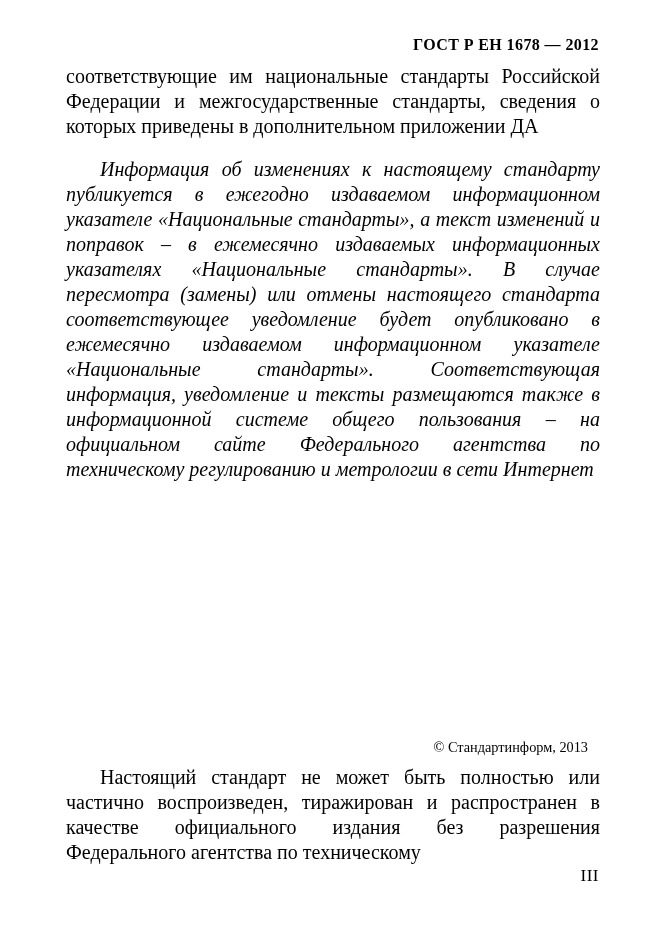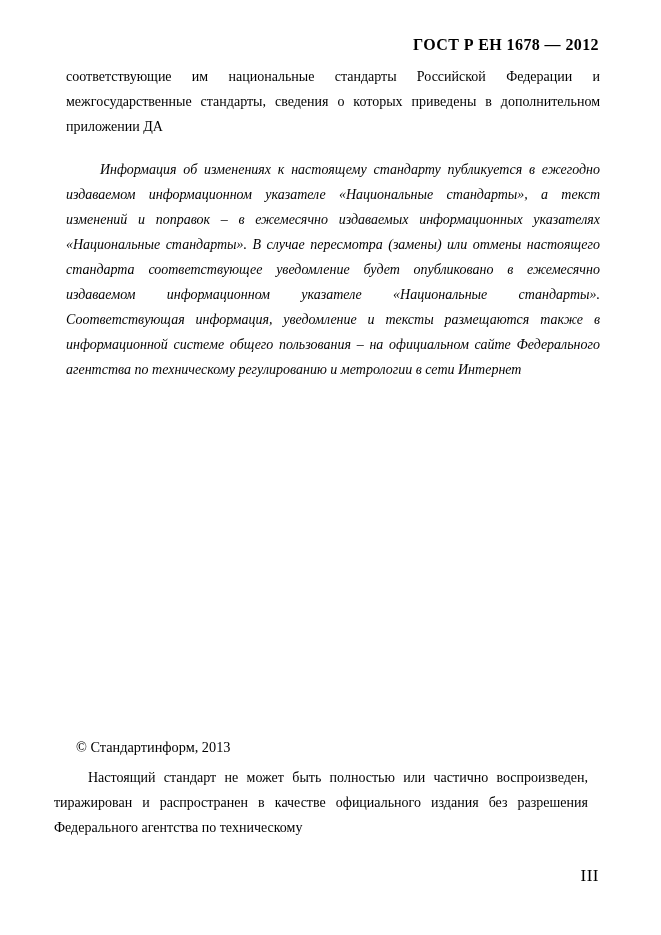--- a/index.html
+++ b/index.html
@@ -33,21 +33,21 @@
     white-space: nowrap;
   }
   .content {
     position: absolute;
     left: 66px;
     top: 64px;
     width: 534px;
   }
   p {
     margin: 0;
-    font-size: 14px;
+    font-size: 20px;
     line-height: 25px;
     text-align: justify;
     text-justify: inter-word;
   }
   .just {
     text-align: justify;
   }
   .indent {
     text-indent: 34px;
   }
@@ -58,29 +58,30 @@
     margin-bottom: 0;
   }
   .block-2 {
     margin-top: 1px;
   }
   .block-3 {
     margin-top: 18px;
   }
   .copyright {
     position: absolute;
-    left: 76px;
+    left: 54px;
     top: 735px;
     width: 534px;
+    text-align: right;
     font-size: 14.3px;
     line-height: 25px;
   }
   .bottom-block {
     position: absolute;
-    left: 54px;
+    left: 66px;
     top: 765px;
     width: 534px;
   }
   .pagenum {
     position: absolute;
     right: 62px;
     top: 866px;
     font-size: 17px;
     letter-spacing: 0.5px;
   }

